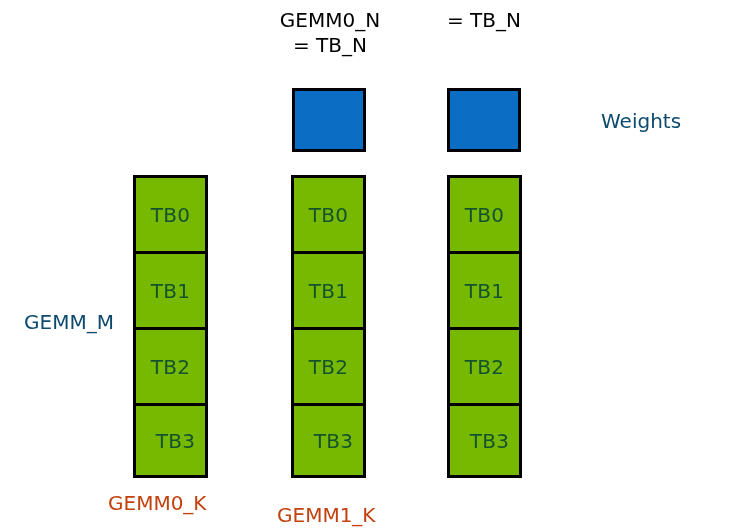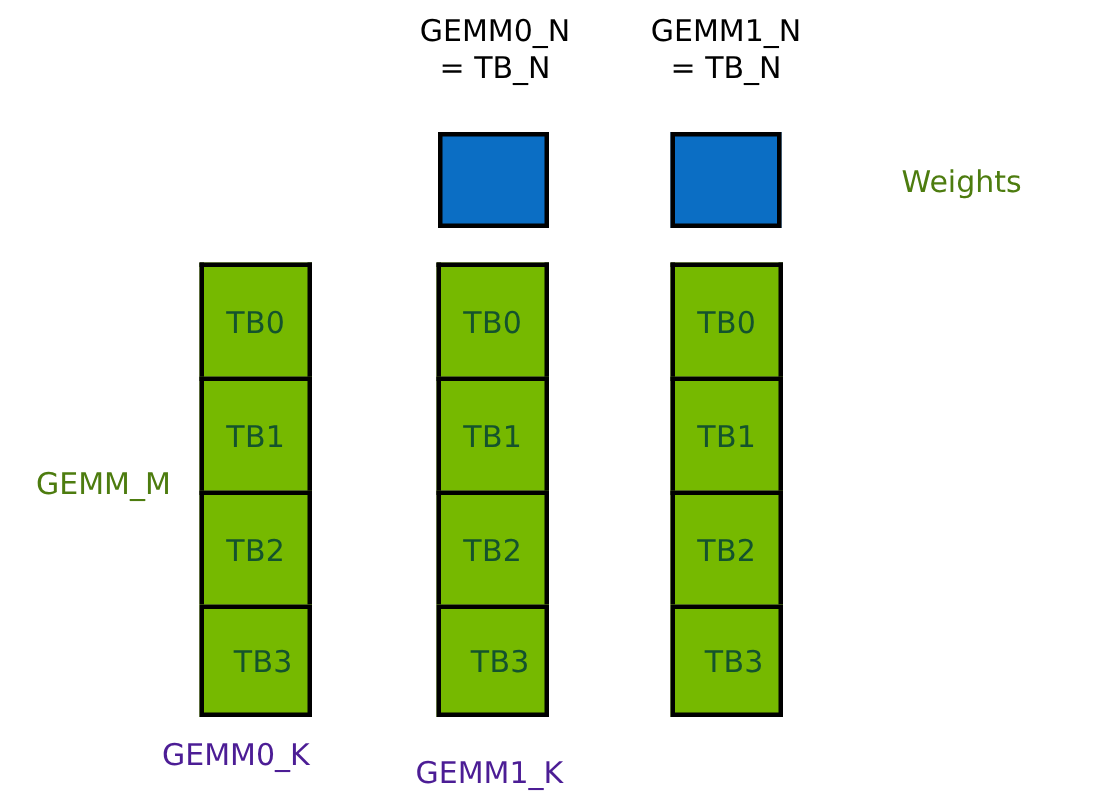--- a/index.html
+++ b/index.html
@@ -56,41 +56,40 @@
     letter-spacing: 0.2px;
   }
   .act-cell:last-child {
     border-bottom-width: 3px;
     padding-left: 10px;
   }
 
   
   .side-label {
     font-size: 20px;
-    color: #4d7c0f;
+    color: #0c4a6e;
     white-space: nowrap;
   }
   .bottom-label {
     font-size: 20px;
-    color: #4c1d95;
+    color: #c2410c;
     white-space: nowrap;
   }
 </style>
 </head>
 <body>
 
 <div id="canvas">
 
   <div class="abs col-header" style="left:266px; top:8px; width:128px;">
     <span class="line">GEMM0_N</span>
     <span class="line">= TB_N</span>
   </div>
 
   <div class="abs col-header" style="left:420px; top:8px; width:128px;">
-    <span class="line">GEMM1_N</span>
     <span class="line">= TB_N</span>
   </div>
 
   <div class="abs weight-box" style="left:292px; top:88px; width:74px; height:64px;"></div>
 
   <div class="abs weight-box" style="left:447px; top:88px; width:74px; height:64px;"></div>
 
   <div class="abs act-column" style="left:133px; top:175px; width:75px; height:303px;">
     <div class="act-cell" style="height:76px;">TB0</div>
     <div class="act-cell" style="height:76px;">TB1</div>

